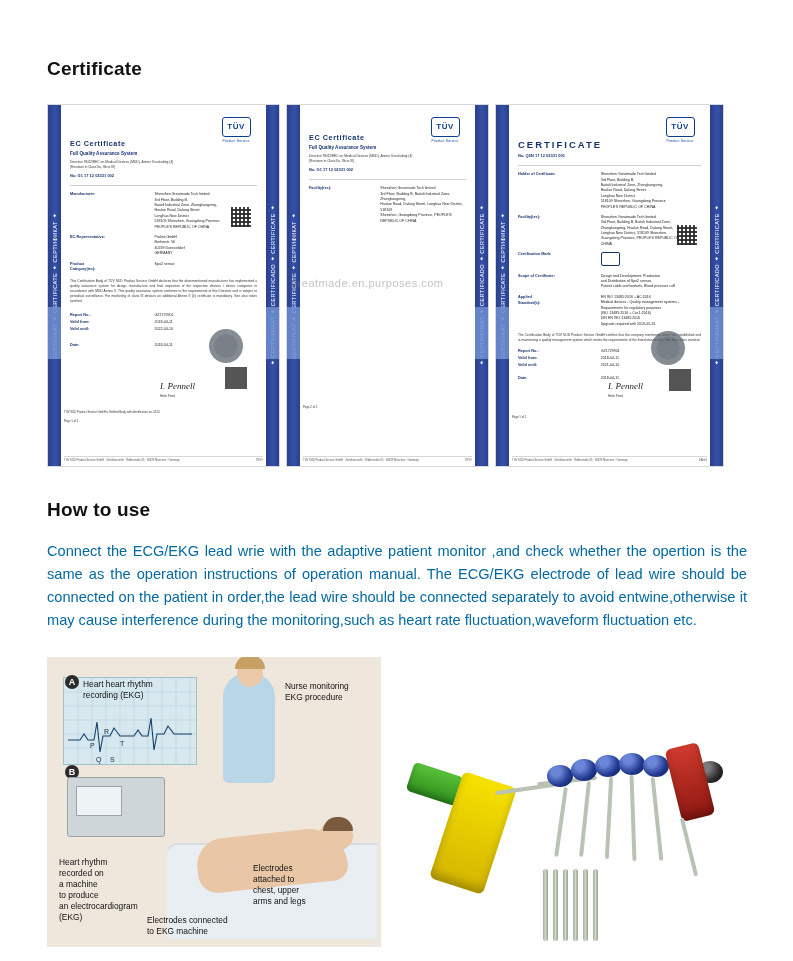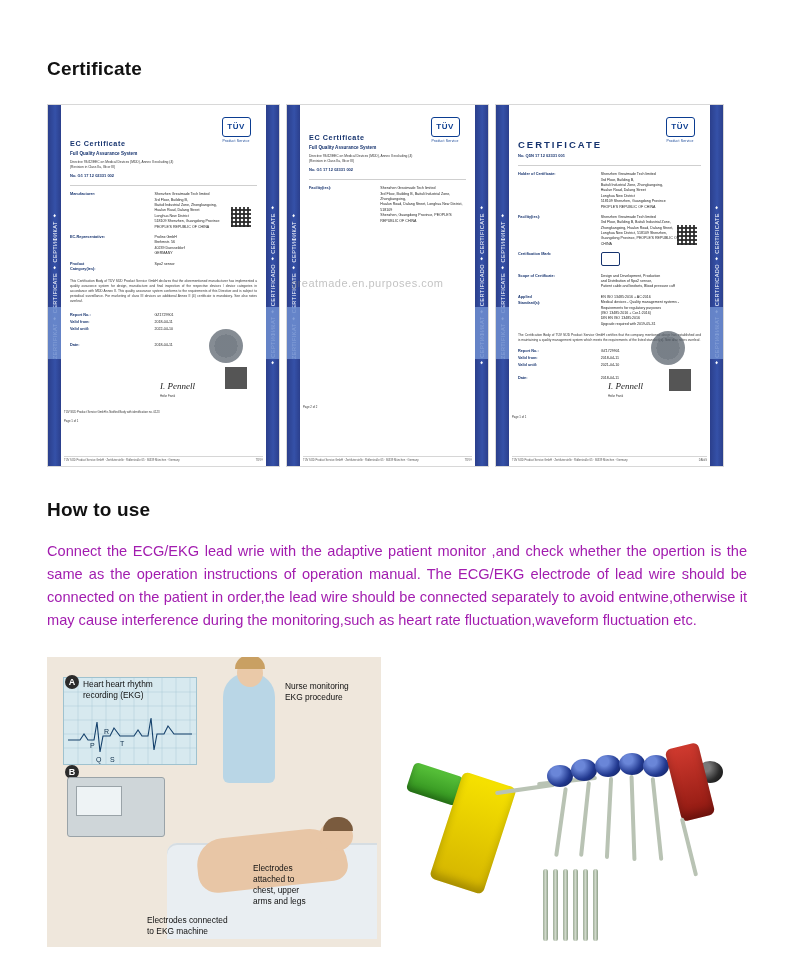--- a/index.html
+++ b/index.html
@@ -214,21 +214,21 @@
   }
 
   
   #howto-paragraph {
     position: absolute;
     left: 47px;
     top: 540px;
     width: 700px;
     font-size: 14.6px;
     line-height: 23px;
-    color: #a21caf;
+    color: #0369a1;
     text-align: justify;
   }
 
   
   .photo-row {
     position: absolute;
     left: 47px;
     top: 657px;
     width: 700px;
     height: 290px;
@@ -649,20 +649,26 @@
 
       <div class="bed"></div>
       <div class="patient-body"></div>
       <div class="patient-head"></div>
       <div class="hair"></div>
 
       <div class="machine">
         <div class="screen"></div>
       </div>
 
+      <div class="callout" style="left:12px;top:200px;white-space:pre-line;">Heart rhythm
+recorded on
+a machine
+to produce
+an electrocardiogram
+(EKG)</div>
 
       <div class="callout" style="left:206px;top:206px;white-space:pre-line;">Electrodes
 attached to
 chest, upper
 arms and legs</div>
 
       <div class="callout" style="left:100px;top:258px;white-space:pre-line;">Electrodes connected
 to EKG machine</div>
     </div>
 

